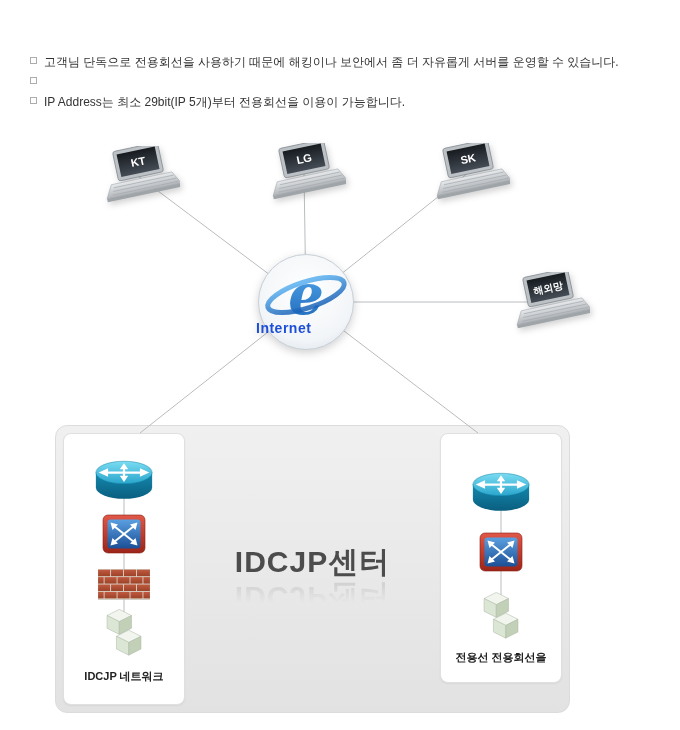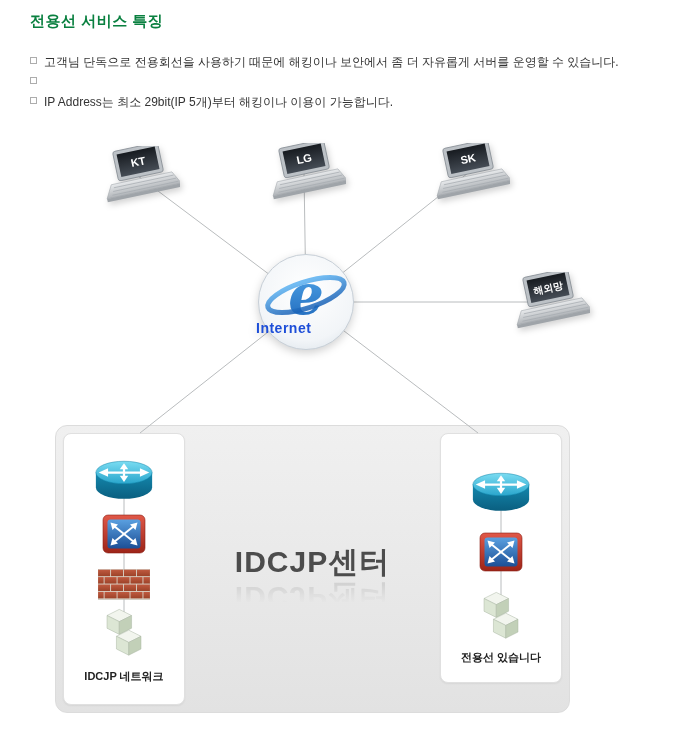--- a/index.html
+++ b/index.html
@@ -179,26 +179,25 @@
       <polygon points="30,9 17,15.5 17,29 30,22.5" fill="#c2d0b8" stroke="#a8b4a0" stroke-width="0.5"></polygon>
       <polygon points="14,31 27,24.5 40,31 27,37.5" fill="#f2f5ee" stroke="#a8b4a0" stroke-width="0.5"></polygon>
       <polygon points="14,31 27,37.5 27,51 14,44.5" fill="#dce6d4" stroke="#a8b4a0" stroke-width="0.5"></polygon>
       <polygon points="40,31 27,37.5 27,51 40,44.5" fill="#c2d0b8" stroke="#a8b4a0" stroke-width="0.5"></polygon>
     </symbol>
   </defs>
 </svg>
 
 <div class="page">
 
-  <div class="page-title">전용선 서비스 특징</div>
 
   <div class="features">
     <div class="feature-item"><span class="bullet-square"></span><span>고객님 단독으로 전용회선을 사용하기 때문에 해킹이나 보안에서 좀 더 자유롭게 서버를 운영할 수 있습니다.</span></div>
     <div class="feature-item"><span class="bullet-square"></span></div>
-    <div class="feature-item"><span class="bullet-square"></span><span>IP Address는 최소 29bit(IP 5개)부터 해킹이나 이용이 가능합니다.</span></div>
+    <div class="feature-item"><span class="bullet-square"></span><span>IP Address는 최소 29bit(IP 5개)부터 전용회선을 이용이 가능합니다.</span></div>
   </div>
 
   <div class="datacenter-box"></div>
   <div class="net-box left"></div>
   <div class="net-box right"></div>
 
   <svg class="lines-svg" width="680" height="730" viewBox="0 0 680 730">
     <line x1="138" y1="176" x2="306" y2="302" stroke="#b9bcbe" stroke-width="1"></line>
     <line x1="304" y1="173" x2="306" y2="302" stroke="#b9bcbe" stroke-width="1"></line>
     <line x1="468" y1="173" x2="306" y2="302" stroke="#b9bcbe" stroke-width="1"></line>
@@ -255,15 +254,15 @@
       <use href="#sym-switch"></use>
     </svg>
   <svg class="icon icon-server-r" width="42" height="51" viewBox="0 0 44 54">
       <use href="#sym-server"></use>
     </svg>
 
   <div class="center-title">IDCJP센터</div>
   <div class="center-title-reflection">IDCJP센터</div>
 
   <div class="net-label left">IDCJP 네트워크</div>
-  <div class="net-label right">전용선 있습니다</div>
+  <div class="net-label right">전용선 전용회선을</div>
 
 </div>
 
 </body></html>

